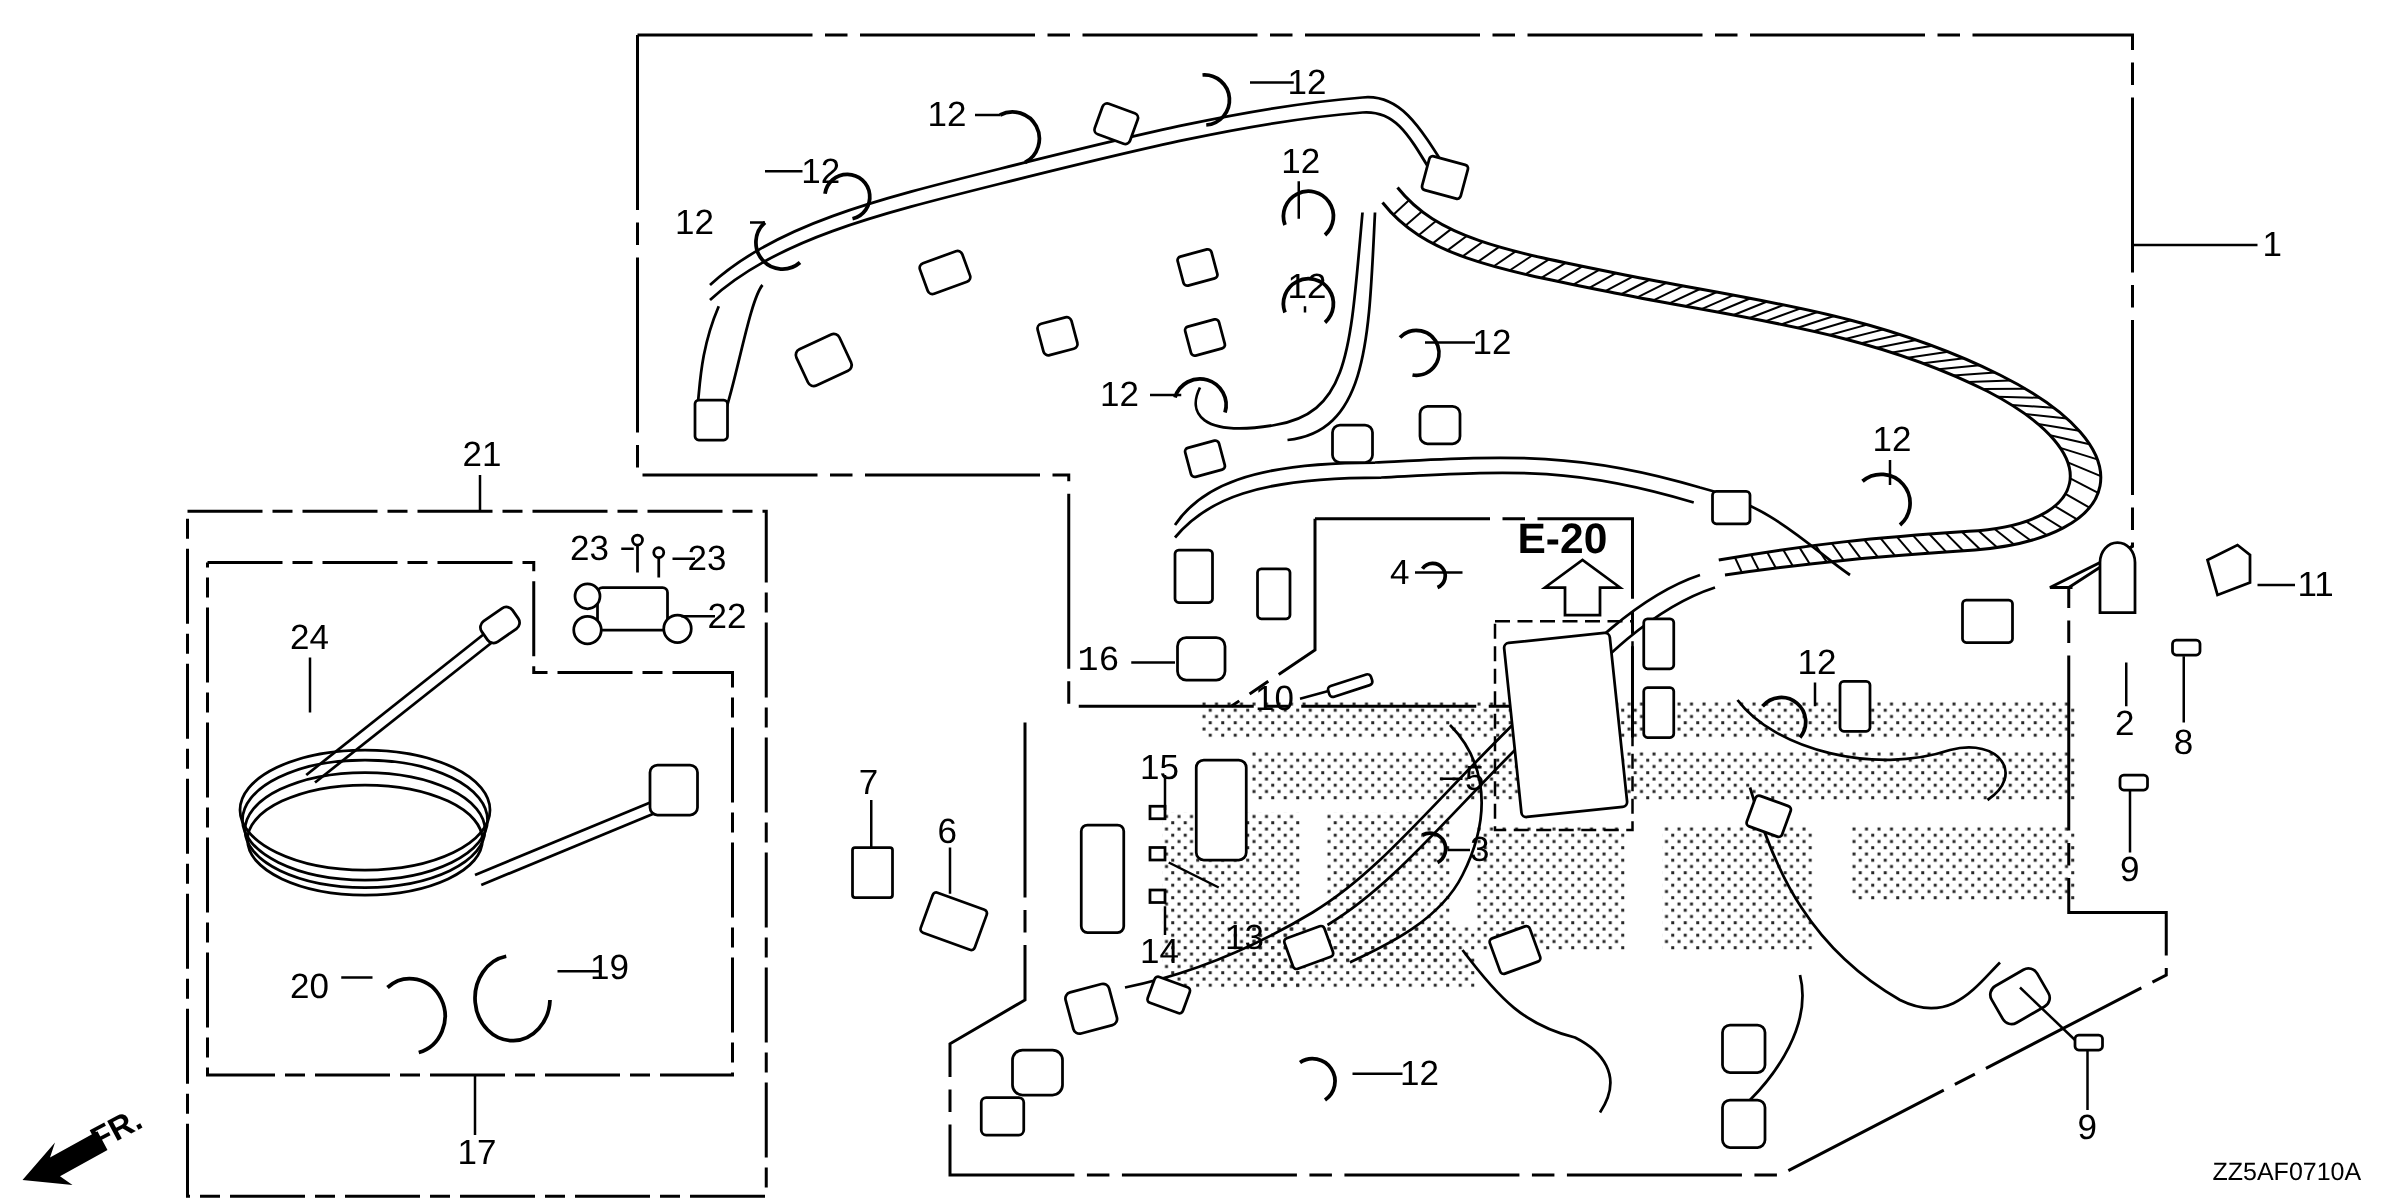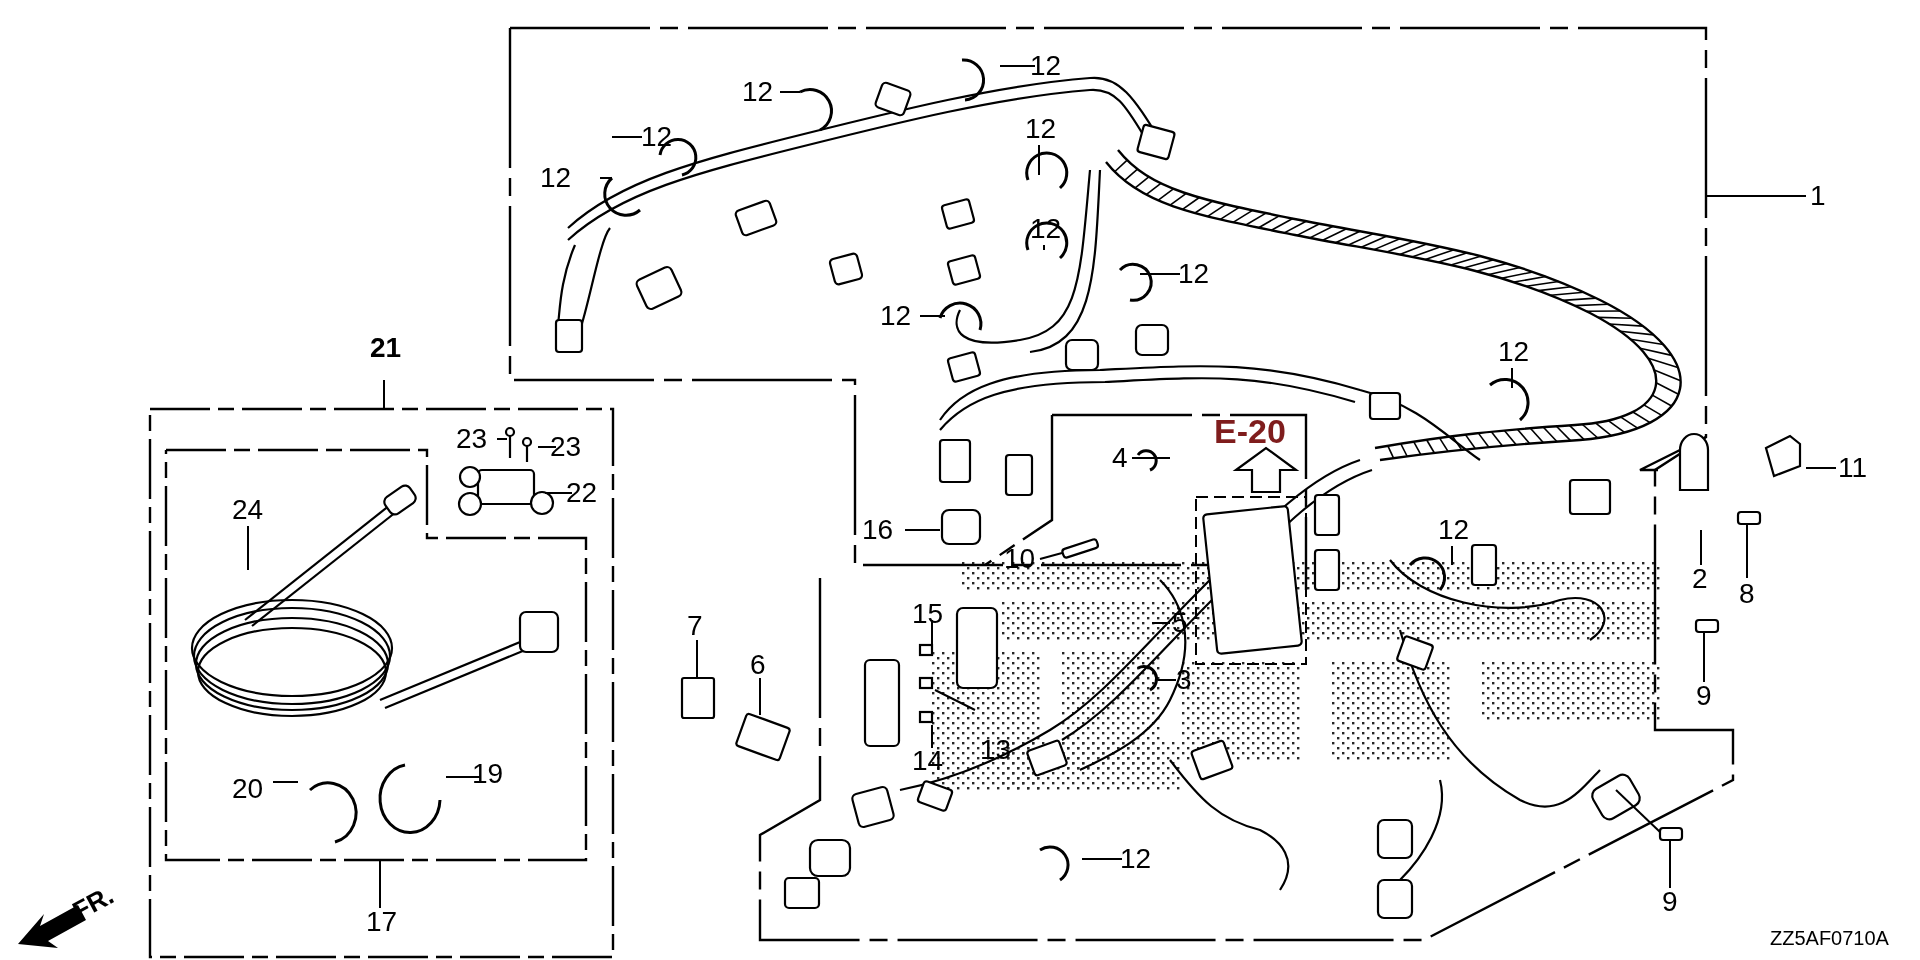--- a/index.html
+++ b/index.html
@@ -1,19 +1,19 @@
 <!DOCTYPE html>
 <html><head>
 <meta charset="utf-8">
 <style>
   html, body { margin:0; padding:0; background:#ffffff; }
   body { width:1920px; height:960px; position:relative; overflow:hidden; font-family:"Liberation Sans", sans-serif; }
   #diagram { position:absolute; left:0; top:0; width:1920px; height:960px; }
   .callout { position:absolute; font-family:"Liberation Sans", sans-serif; font-size:28px; color:#000; line-height:1; white-space:nowrap; }
-  .e20 { position:absolute; font-family:"Liberation Sans", sans-serif; font-weight:bold; font-size:34px; color:#7f1d1d; line-height:1; }
+  .e20 { position:absolute; font-family:"Liberation Sans", sans-serif; font-weight:bold; font-size:34px; color:#000000; line-height:1; }
   .code { position:absolute; font-family:"Liberation Sans", sans-serif; font-size:20px; color:#000; line-height:1;margin-left:40px; }
   .fr { position:absolute; font-family:"Liberation Sans", sans-serif; font-weight:bold; font-size:26px; color:#000; line-height:1; transform:rotate(-28deg); }
 </style>
 </head>
 <body>
 
 <svg id="diagram" width="1920" height="960" viewBox="0 0 1920 960" xmlns="http://www.w3.org/2000/svg">
   <defs>
     <pattern id="stipple" width="10" height="10" patternUnits="userSpaceOnUse">
       <rect x="2" y="2" width="2.4" height="2.4" fill="#000"></rect>
@@ -299,25 +299,25 @@
 <div class="callout" style="left:1025px;top:115px;">12</div>
 <div class="callout" style="left:1030px;top:215px;">12</div>
 <div class="callout" style="left:1178px;top:260px;">12</div>
 <div class="callout" style="left:880px;top:302px;">12</div>
 <div class="callout" style="left:1498px;top:338px;">12</div>
 <div class="callout" style="left:1438px;top:516px;">12</div>
 <div class="callout" style="left:1120px;top:845px;">12</div>
 <div class="callout" style="left:980px;top:700px;margin-top:36px;">13</div>
 <div class="callout" style="left:912px;top:747px;">14</div>
 <div class="callout" style="left:912px;top:600px;">15</div>
-<div class="callout" style="left:862px;top:516px;">16</div>
+<div class="callout" style="left:862px;top:516px;font-family:Liberation Mono, monospace;">16</div>
 <div class="callout" style="left:366px;top:908px;">17</div>
 <div class="callout" style="left:472px;top:760px;">19</div>
 <div class="callout" style="left:232px;top:775px;">20</div>
-<div class="callout" style="left:370px;top:334px;font-weight:bold;">21</div>
+<div class="callout" style="left:370px;top:350px;">21</div>
 <div class="callout" style="left:566px;top:479px;">22</div>
 <div class="callout" style="left:456px;top:425px;">23</div>
 <div class="callout" style="left:550px;top:433px;">23</div>
 <div class="callout" style="left:232px;top:496px;">24</div>
 
 <div class="e20" style="left:1214px;top:414px;">E-20</div>
 <div class="fr" style="left:72px;top:890px;">FR.</div>
 <div class="code" style="left:1730px;top:928px;">ZZ5AF0710A</div>
 
 </body></html>

